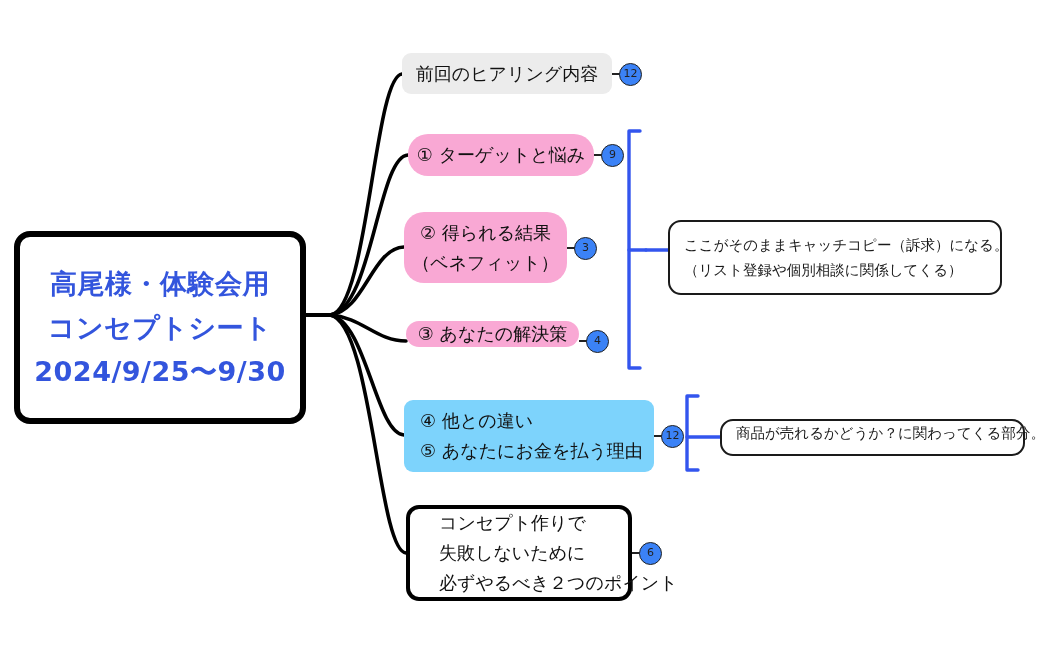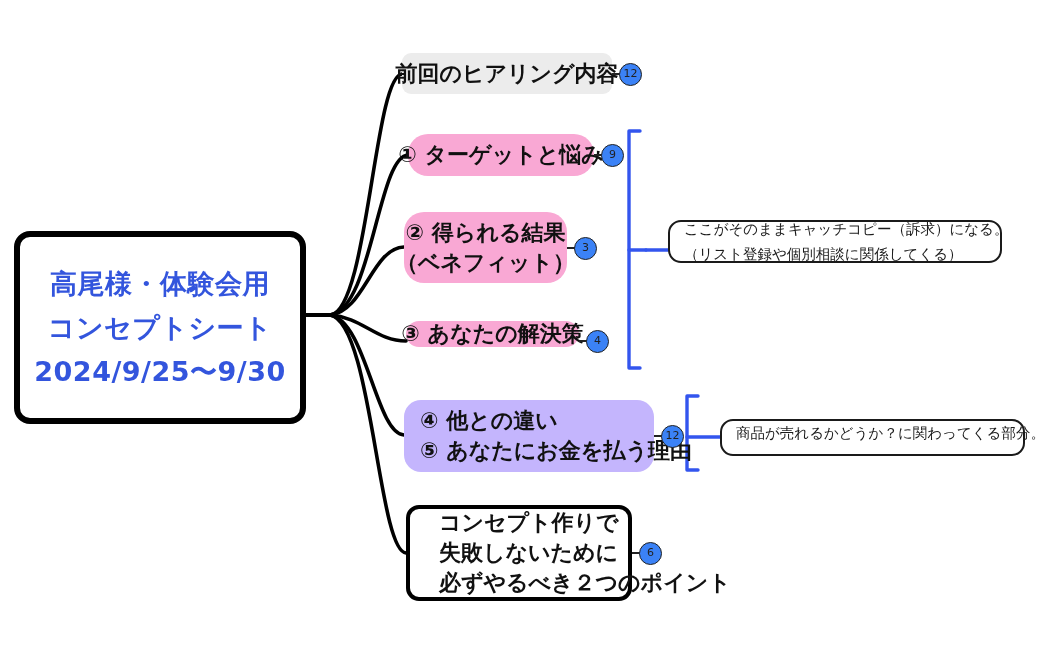--- a/index.html
+++ b/index.html
@@ -56,32 +56,32 @@
   
   .branch-gray {
     background: #ececec;
     border-radius: 9px;
   }
   .branch-yellow {
     background: #f9a8d4;
     border-radius: 20px;
   }
   .branch-blue {
-    background: #c4b5fd;
-    border-radius: 17px;
+    background: #7dd3fc;
+    border-radius: 9px;
   }
   .branch-outline {
     background: #ffffff;
     border: 4px solid #000000;
     border-radius: 13px;
   }
   .branch .node-text {
     color: #111111;
-    font-weight: bold;
-    font-size: 22px;
+    font-weight: normal;
+    font-size: 18px;
     line-height: 30px;
   }
   .branch.align-left .node-text {
     text-align: left;
   }
 
   
   .badge {
     position: absolute;
     width: 21px;
@@ -190,21 +190,21 @@
   <div class="badge" style="left:661px; top:425px;">12</div>
 
   <div class="node branch branch-outline align-left" style="left:406px; top:505px; width:226px; height:96px; align-items:flex-start; padding-left:29px;">
     <div class="node-text">コンセプト作りで</div>
     <div class="node-text">失敗しないために</div>
     <div class="node-text">必ずやるべき２つのポイント</div>
   </div>
   <div class="badge-stub" style="left:632px; top:552px;"></div>
   <div class="badge" style="left:639px; top:542px;">6</div>
 
-  <div class="callout" style="left:668px; top:220px; width:334px; height:43px; flex-direction:column; align-items:flex-start; justify-content:center;">
+  <div class="callout" style="left:668px; top:220px; width:334px; height:75px; flex-direction:column; align-items:flex-start; justify-content:center;">
     <div class="node-text">ここがそのままキャッチコピー（訴求）になる。</div>
     <div class="node-text">（リスト登録や個別相談に関係してくる）</div>
   </div>
 
   <div class="callout" style="left:720px; top:419px; width:305px; height:37px;">
     <div class="node-text">商品が売れるかどうか？に関わってくる部分。</div>
   </div>
 
 </div>
 

